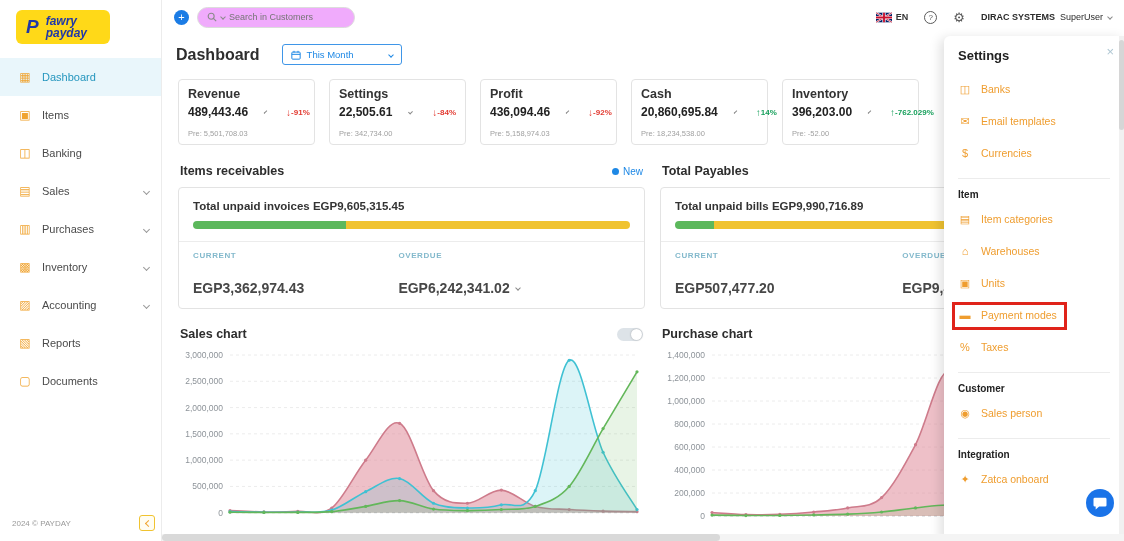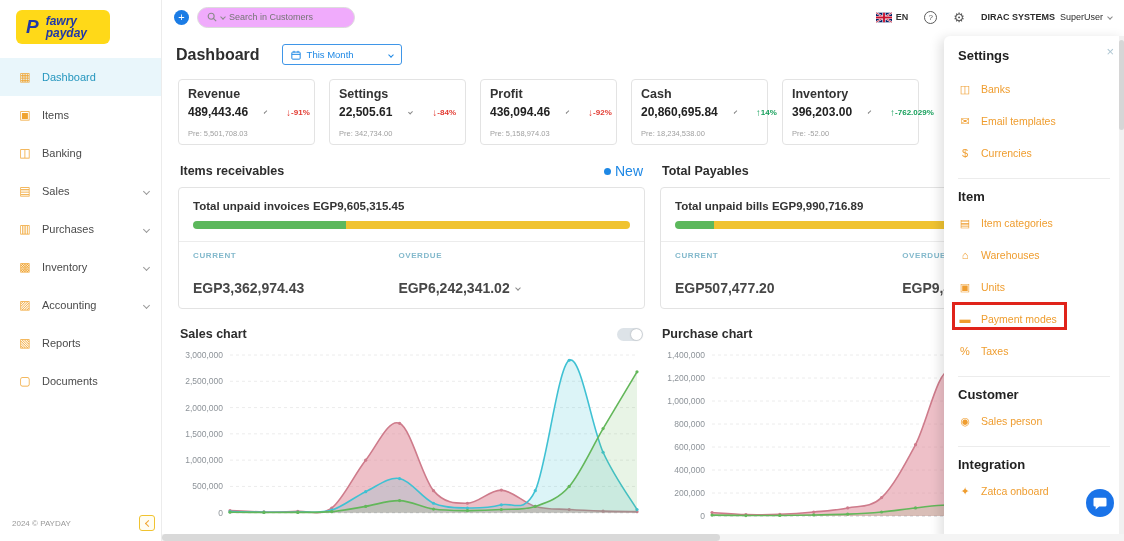--- a/index.html
+++ b/index.html
@@ -53,21 +53,21 @@
   .kpi-delta.down { color:#e23b32; }
   .kpi-delta.up { color:#18a05c; }
   .kpi-pre { font-size:7.5px; color:#a0a0a0; margin-top:10px; }
 
   .cols { display:flex; gap:15px; margin-left:8px; width:949px; }
   .col { width:467px; }
   .sec-head { display:flex; align-items:center; margin:0 2px 8px 2px; height:16px; }
   .sec-title { font-size:12.5px; font-weight:700; color:#2d2d2d; }
   .new-badge { margin-left:auto; display:flex; align-items:center; gap:4px; cursor:pointer; }
   .new-badge .dot { width:7px; height:7px; border-radius:50%; background:#1e88e5; }
-  .new-badge .nb-label { font-size:14px; color:#1e88e5; }
+  .new-badge .nb-label { font-size:10px; color:#1e88e5; }
   .info-card { border:1px solid #e3e3e3; border-radius:4px; background:#fff; padding:12px 14px 0; }
   .card-summary { font-size:11.5px; font-weight:700; color:#333; }
   .progress { margin-top:9px; height:8px; border-radius:4px; overflow:hidden; display:flex; }
   .p-green { background:#5cb85c; }
   .p-yellow { background:#f0c330; flex:1; }
   .card-divider { border-top:1px solid #ececec; margin:12px -14px 0; }
   .cur-row { display:flex; padding:9px 0 12px; }
   .cur-col { width:47%; }
   .cur-label { font-size:8px; font-weight:700; letter-spacing:.6px; color:#83b9cc; }
   .cur-value { font-size:14px; font-weight:600; color:#474747; margin-top:20px; display:flex; align-items:center; gap:6px; white-space:nowrap; }
@@ -77,21 +77,21 @@
   svg.chart { display:block; }
 
   
   .settings-panel { position:absolute; right:0; top:36px; width:180px; bottom:0; background:#fff; z-index:20; box-shadow:-4px 2px 12px rgba(0,0,0,.12); border-top-left-radius:6px; padding:12px 14px; }
   .settings-panel h2 { font-size:13px; font-weight:700; color:#222; margin-bottom:10px; }
   .sp-close { position:absolute; top:8px; right:10px; font-size:13px; color:#aec6d2; cursor:pointer; }
   .s-item { display:flex; align-items:center; height:32px; gap:9px; cursor:pointer; }
   .s-icon { color:#ef9d2f; font-size:11px; width:14px; text-align:center; }
   .s-label { color:#ef9d2f; font-size:10.5px; }
   .sp-divider { border-top:1px solid #ececec; margin:9px 0; }
-  .group-h { font-size:13px; font-weight:700; color:#222; margin:10px 0 3px; }
+  .group-h { font-size:10px; font-weight:700; color:#222; margin:10px 0 3px; }
   .annotation { position:absolute; border:3px solid #e0231a; z-index:5; pointer-events:none; }
 
   
   .chat-fab { position:absolute; right:10px; bottom:24px; width:28px; height:28px; border-radius:50%; background:#1a73e8; border:none; z-index:30; cursor:pointer; display:flex; align-items:center; justify-content:center; }
   .hscroll { position:absolute; left:162px; right:0; bottom:0; height:7px; background:#f4f4f4; z-index:40; }
   .hscroll .thumb { height:7px; width:58%; background:#d9d9d9; border-radius:4px; }
   .vscroll { position:absolute; right:0; top:36px; bottom:7px; width:5px; background:#f1f1f1; z-index:40; }
   .vscroll .thumb { width:5px; height:90px; margin-top:4px; background:#d6d6d6; border-radius:3px; }
 </style>
 </head>

